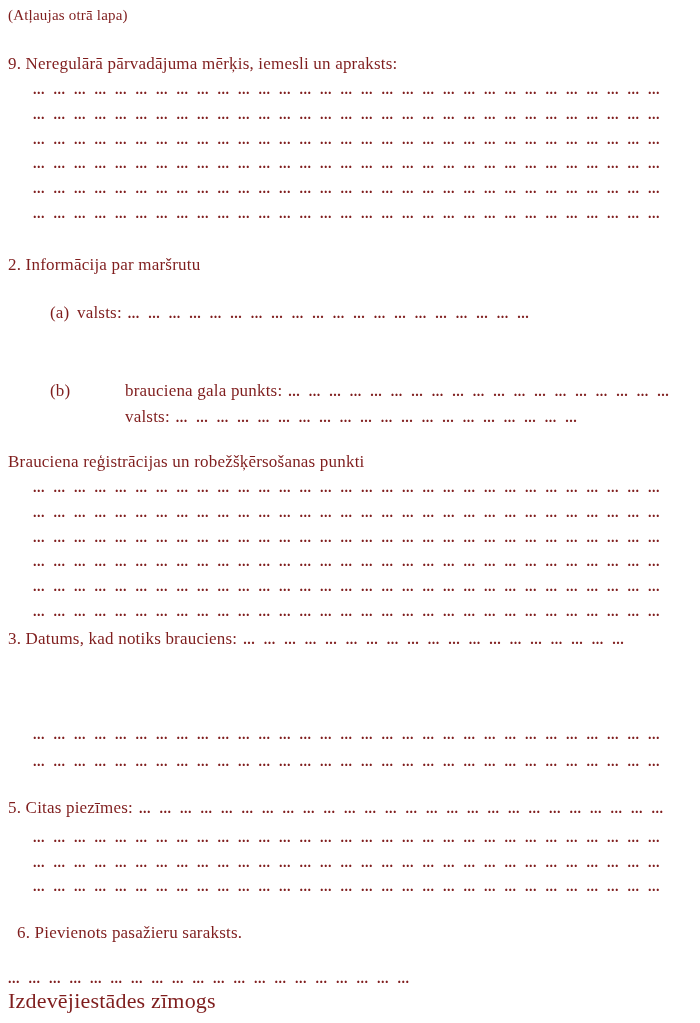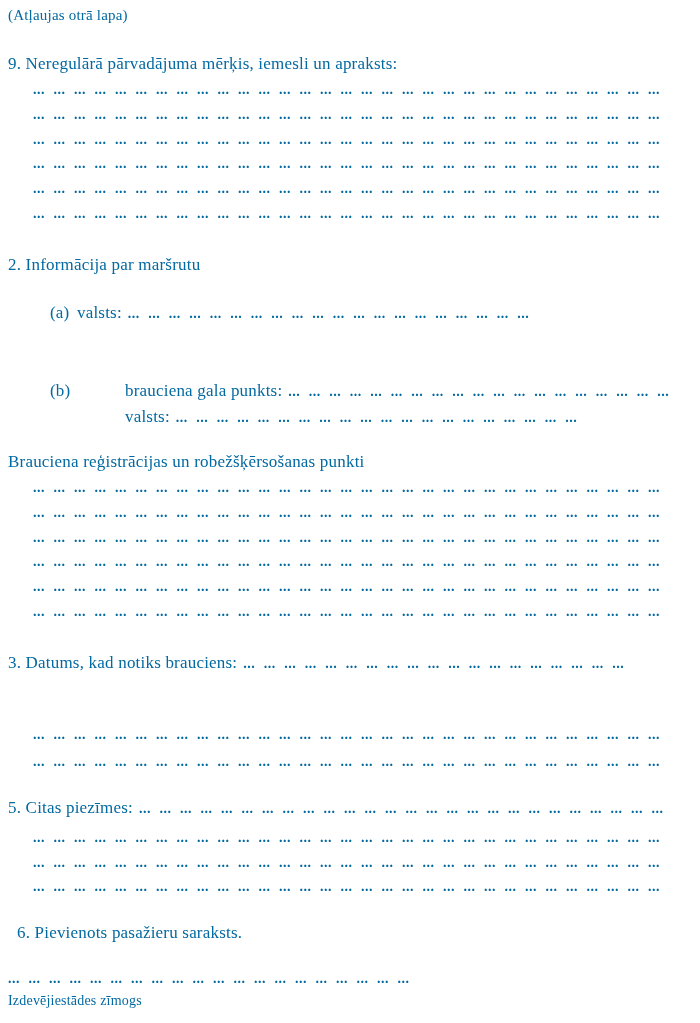--- a/index.html
+++ b/index.html
@@ -1,21 +1,21 @@
 <!DOCTYPE html>
 <html><head>
 <meta charset="utf-8">
 <style>
   html, body { margin: 0; padding: 0; background: #ffffff; }
   .page {
     position: relative;
     width: 695px;
     height: 1023px;
     background: #ffffff;
-    color: #0369a1;
+    color: #7f1d1d;
     font-family: "Liberation Serif", "DejaVu Serif", serif;
     overflow: hidden;
   }
   .line {
     position: absolute;
     white-space: nowrap;
     font-size: 17px;
     line-height: 25px;
     letter-spacing: 0.2px;
   }
@@ -30,21 +30,21 @@
     word-spacing: 4.5px;
   }
   .dots { margin-left: 6px; }
   .dotblock {
     position: absolute;
     white-space: nowrap;
   }
   .dotblock > div { line-height: 24.8px; }
   .dotblock.lh265 > div { line-height: 26.5px; }
   .dotblock.lh245 > div { line-height: 24.5px; }
-  .stamp-label { font-size: 14px; }
+  .stamp-label { font-size: 22px; }
 </style>
 </head>
 <body>
 
 <div class="page">
 
   <div class="line small" style="left:8px; top:5px;">(Atļaujas otrā lapa)</div>
 
   <div class="line" style="left:8px; top:51px;">9. Neregulārā pārvadājuma mērķis, iemesli un apraksts:</div>
   <div class="dotblock" style="left:33px; top:78px;">
@@ -78,21 +78,21 @@
   <div class="line" style="left:8px; top:449px;">Brauciena reģistrācijas un robežšķērsošanas punkti</div>
   <div class="dotblock" style="left:33px; top:476px;">
     <div>... ... ... ... ... ... ... ... ... ... ... ... ... ... ... ... ... ... ... ... ... ... ... ... ... ... ... ... ... ... ...</div>
     <div>... ... ... ... ... ... ... ... ... ... ... ... ... ... ... ... ... ... ... ... ... ... ... ... ... ... ... ... ... ... ...</div>
     <div>... ... ... ... ... ... ... ... ... ... ... ... ... ... ... ... ... ... ... ... ... ... ... ... ... ... ... ... ... ... ...</div>
     <div>... ... ... ... ... ... ... ... ... ... ... ... ... ... ... ... ... ... ... ... ... ... ... ... ... ... ... ... ... ... ...</div>
     <div>... ... ... ... ... ... ... ... ... ... ... ... ... ... ... ... ... ... ... ... ... ... ... ... ... ... ... ... ... ... ...</div>
     <div>... ... ... ... ... ... ... ... ... ... ... ... ... ... ... ... ... ... ... ... ... ... ... ... ... ... ... ... ... ... ...</div>
   </div>
 
-  <div class="line" style="left:8px; top:650px;">
+  <div class="line" style="left:8px; top:626px;">
     <span>3. Datums, kad notiks brauciens:</span><span class="dots">... ... ... ... ... ... ... ... ... ... ... ... ... ... ... ... ... ... ...</span>
   </div>
 
   <div class="dotblock lh265" style="left:33px; top:722px;">
     <div>... ... ... ... ... ... ... ... ... ... ... ... ... ... ... ... ... ... ... ... ... ... ... ... ... ... ... ... ... ... ...</div>
     <div>... ... ... ... ... ... ... ... ... ... ... ... ... ... ... ... ... ... ... ... ... ... ... ... ... ... ... ... ... ... ...</div>
   </div>
 
   <div class="line" style="left:8px; top:795px;">
     <span>5. Citas piezīmes:</span><span class="dots">... ... ... ... ... ... ... ... ... ... ... ... ... ... ... ... ... ... ... ... ... ... ... ... ... ...</span>

